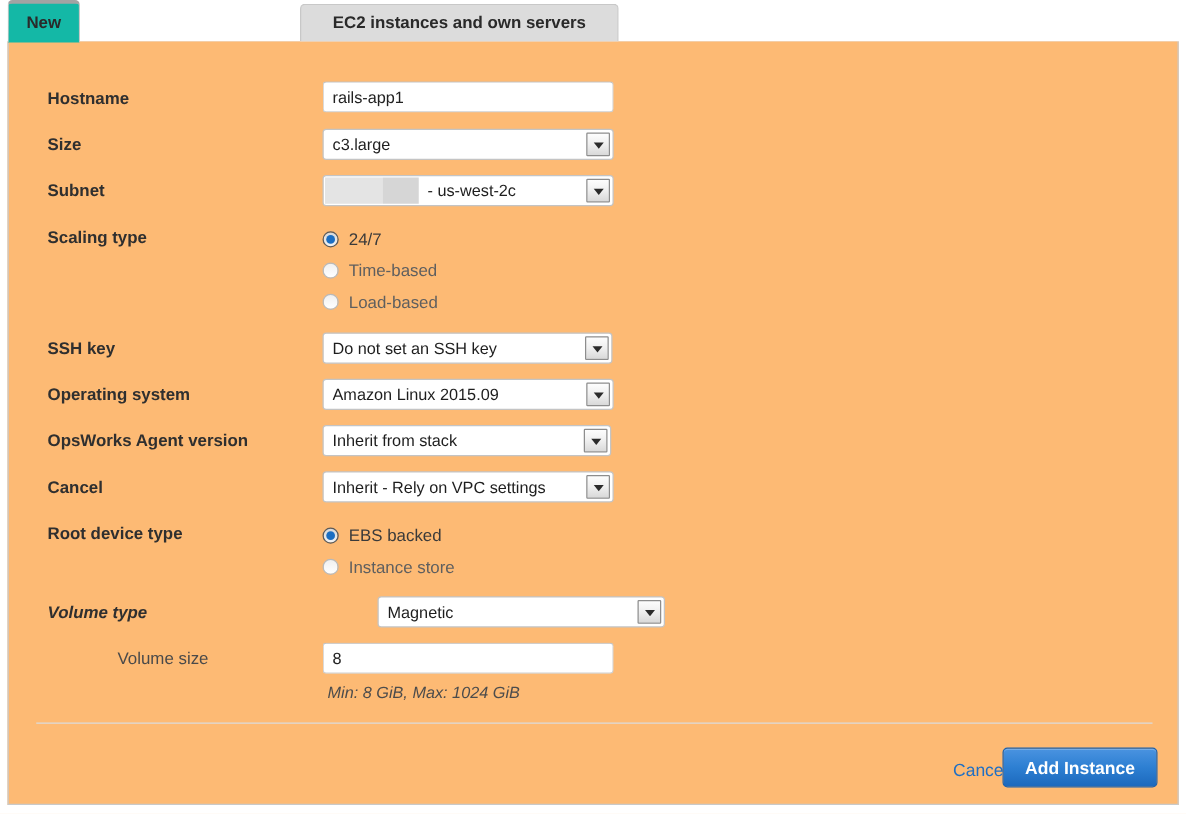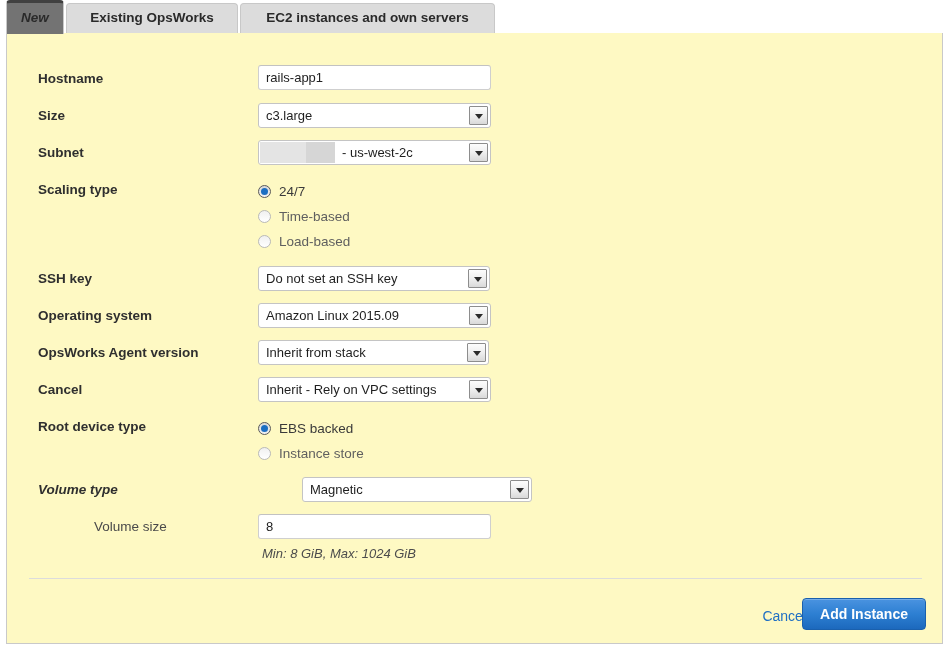--- a/index.html
+++ b/index.html
@@ -39,38 +39,37 @@
     font-weight: bold;
     font-size: 13.5px;
     line-height: 27px;
     text-align: center;
     white-space: nowrap;
     cursor: pointer;
   }
   .tab.active {
     top: 0;
     height: 34px;
-    background: #737373;
+    background: #14b8a6;
     border: 1px solid #c8c8c8;
-    border-top: 3px solid #404040;
+    border-top: 3px solid #a3a3a3;
     border-bottom: none;
     line-height: 30px;
     z-index: 6;
-    font-style: italic;
   }
 
   
   #panel {
     position: absolute;
     left: 6px;
     top: 32px;
     width: 937px;
     height: 612px;
     box-sizing: border-box;
-    background: #fef9c3;
+    background: #fdba74;
     border: 1px solid #c9c9c9;
     z-index: 1;
   }
 
   
   .row {
     position: absolute;
     left: 0;
     width: 100%;
     height: 0;
@@ -393,15 +392,14 @@
 
   <div id="divider"></div>
 
   <a id="cancel-link" href="#">Cancel</a>
 
   <div id="add-instance-button">Add Instance</div>
 </div>
 
 <div id="tabbar">
   <div class="tab active" style="left:6px; width:58px;">New</div>
-  <div class="tab" style="left:66px; width:172px;">Existing OpsWorks</div>
   <div class="tab" style="left:240px; width:255px;">EC2 instances and own servers</div>
 </div>
 
 </body></html>

